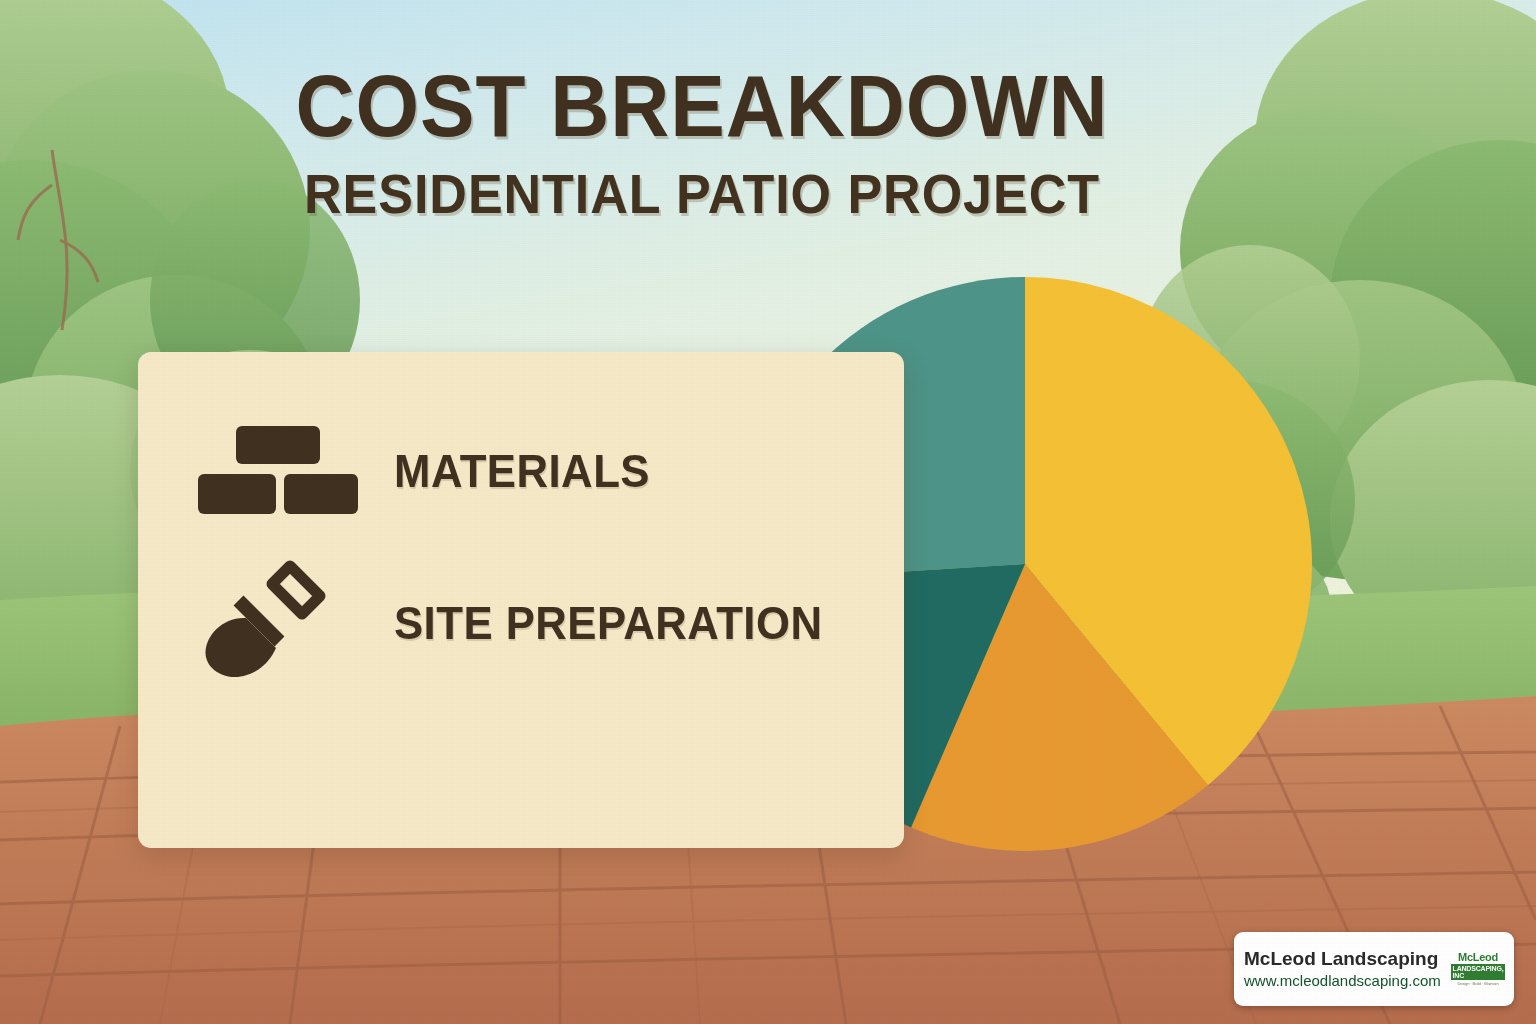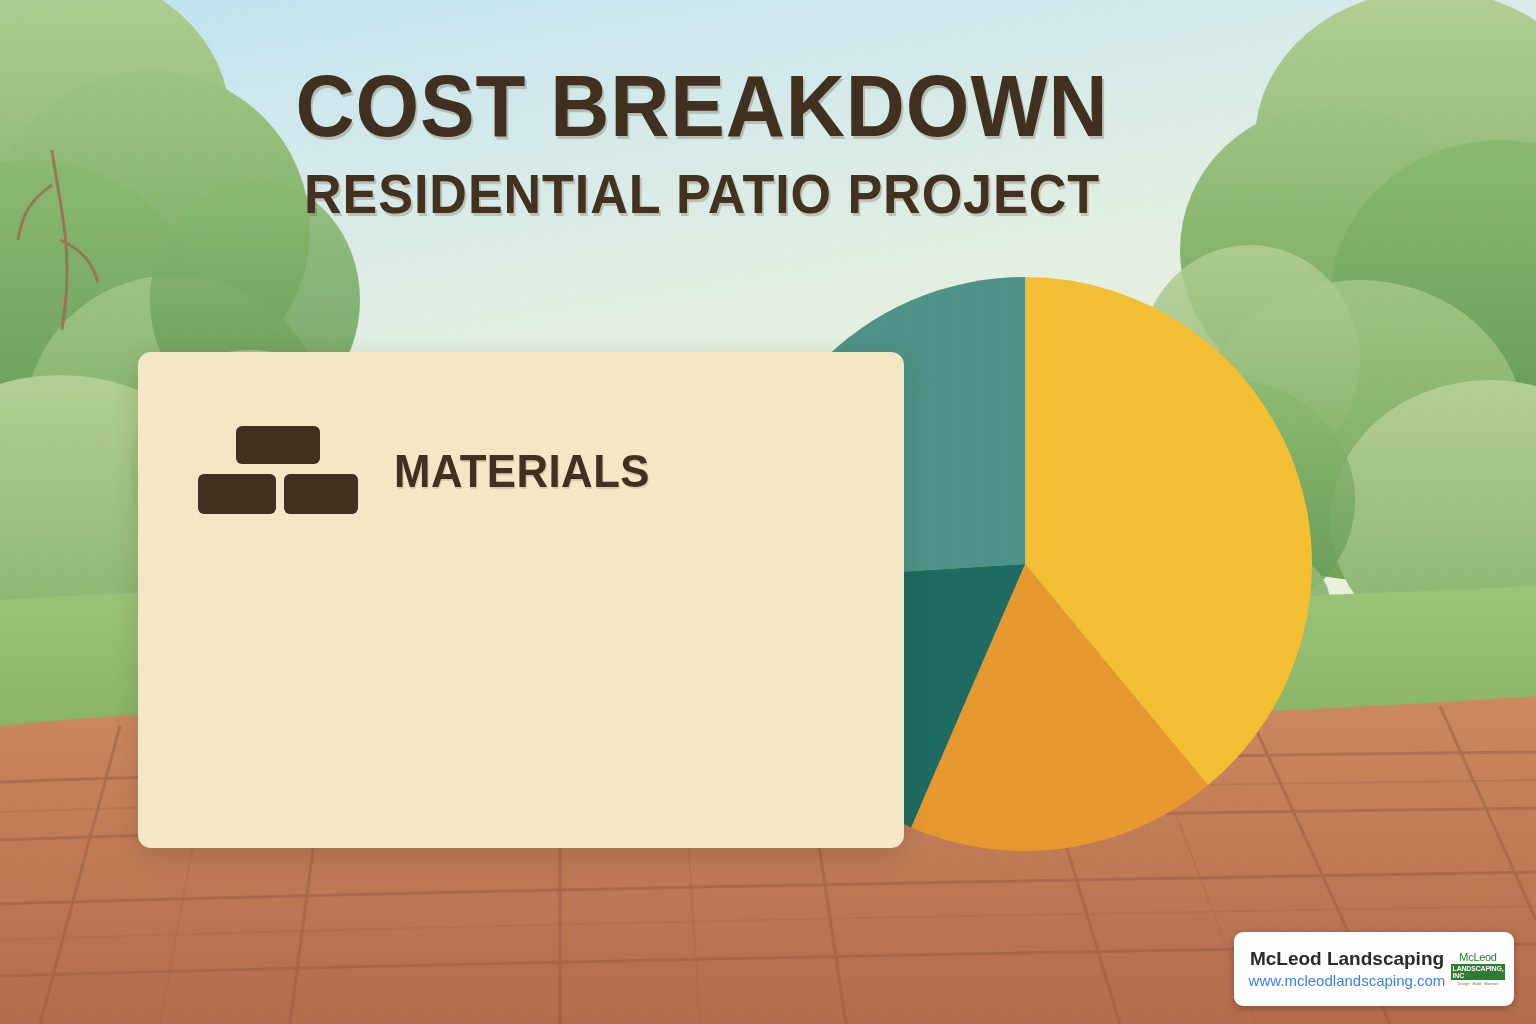--- a/index.html
+++ b/index.html
@@ -63,25 +63,25 @@
   }
 
   
   .badge {
     position:absolute; left:1234px; top:932px; width:280px; height:74px;
     background:#ffffff; border-radius:9px; z-index:9;
     box-shadow:0 2px 7px rgba(0,0,0,.28);
     display:flex; align-items:center; justify-content:center;
     padding:6px 10px;
   }
-  .badge-texts { flex:1; text-align:center; }
+  .badge-texts { flex:1; text-align:left; }
   .badge-title { font-size:19px; font-weight:700; color:#2a2a2a; line-height:1.25; }
-  .badge-url { font-size:15px; color:#3b82f6; line-height:1.3; }
+  .badge-url { font-size:15px; color:#14532d; line-height:1.3; }
   .badge-mark { width:52px; min-width:52px; height:40px; margin-left:2px; display:flex; flex-direction:column; align-items:center; justify-content:center; }
-  .mark-line1 { font-size:11px; font-weight:400; color:#2f7d32; letter-spacing:-.3px; line-height:1; }
+  .mark-line1 { font-size:11px; font-weight:700; color:#2f7d32; letter-spacing:-.3px; line-height:1; }
   .mark-line2 { font-size:7px; font-weight:700; color:#2f7d32; background:#2f7d32; color:#fff; padding:1px 2px; letter-spacing:-.2px; line-height:1; margin-top:1px; }
   .mark-line3 { font-size:4px; color:#7a7a5a; margin-top:1px; letter-spacing:-.1px; }
 
   .grain {
     position:absolute; inset:0; z-index:20; pointer-events:none; opacity:.16;
     background-image:repeating-linear-gradient(0deg, rgba(0,0,0,.05) 0 1px, rgba(255,255,255,0) 1px 2px),
                      repeating-linear-gradient(90deg, rgba(0,0,0,.04) 0 1px, rgba(255,255,255,0) 1px 3px);
     mix-blend-mode:multiply;
   }
 </style>
@@ -208,20 +208,33 @@
           <svg width="160" height="104" viewBox="0 0 160 104" fill="#41301f">
             <rect x="38" y="6" width="84" height="38" rx="6"></rect>
             <rect x="0" y="54" width="78" height="40" rx="6"></rect>
             <rect x="86" y="54" width="74" height="40" rx="6"></rect>
           </svg>
         </span>
         <span class="legend-label">MATERIALS</span>
       </div>
 
 
+      <div class="legend-row">
+        <span class="legend-icon">
+          <svg width="128" height="128" viewBox="0 0 128 128" fill="#41301f">
+
+            <path d="M92 6 L122 36 L104 54 L74 24 Z" fill="none" stroke="#41301f" stroke-width="11" stroke-linejoin="round"></path>
+
+            <rect x="54" y="32" width="14" height="58" transform="rotate(-45 61 61)"></rect>
+
+            <path d="M48 58 L78 88 C66 116 32 126 14 108 C-4 90 18 56 48 58 Z"></path>
+          </svg>
+        </span>
+        <span class="legend-label">SITE PREPARATION</span>
+      </div>
 
 
     </div>
   </div>
 
   <div class="badge">
     <div class="badge-texts">
       <div class="badge-title">McLeod Landscaping</div>
       <div class="badge-url">www.mcleodlandscaping.com</div>
     </div>

